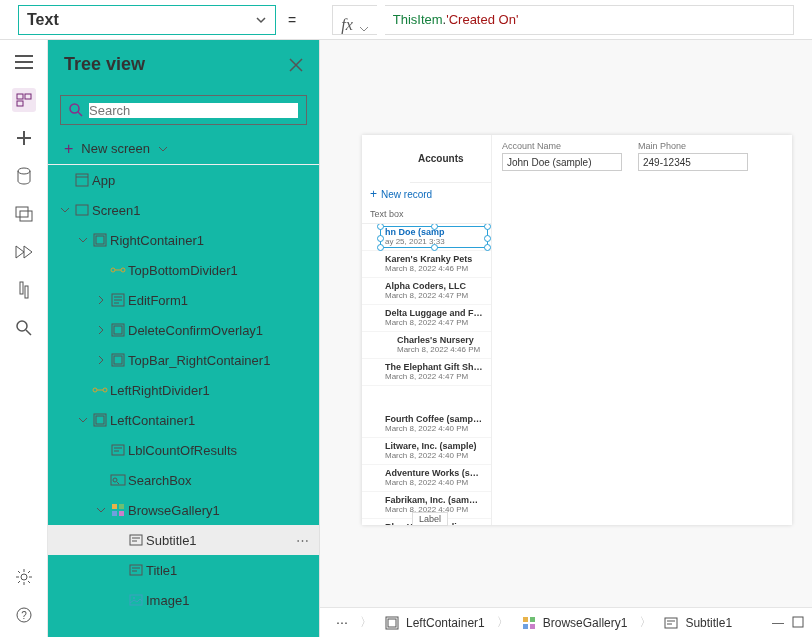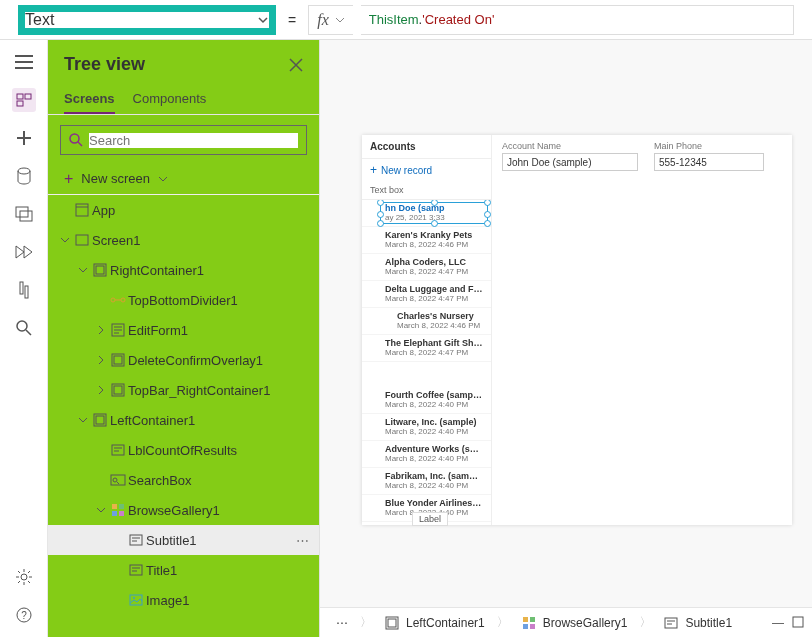--- a/index.html
+++ b/index.html
@@ -1,30 +1,30 @@
 <!DOCTYPE html>
 <html><head>
 <meta charset="utf-8">
 <style>
   * { box-sizing: border-box; margin: 0; padding: 0; font-family: "Segoe UI", Arial, sans-serif; }
   body { width: 812px; height: 637px; overflow: hidden; background: #f8f8f8; position: relative; color: #333; }
   
   .formula-bar { position: absolute; top: 0; left: 0; right: 0; height: 40px; display: flex; align-items: center; background: #fff; border-bottom: 1px solid #e0e0e0; padding: 4px 18px 4px 18px; gap: 8px; z-index: 10;}
-  .prop-select { width: 258px; height: 30px; border: 7px solid #14b8a6; display: flex; align-items: center; padding: 0 0; justify-content: space-between; background:#fff;}
+  .prop-select { width: 258px; height: 30px; border: 1px solid #14b8a6; display: flex; align-items: center; padding: 0 8px; justify-content: space-between; background:#fff;font-weight:bold;}
   .eq { font-size: 14px; padding: 0 4px;}
-  .fx { display:flex; align-items:center; gap:6px; border:1px solid #ddd; border-right:none; height:30px; padding:0 8px; font-style:italic; color:#555;}
+  .fx { display:flex; align-items:flex-end; gap:6px; border:1px solid #ddd; border-right:none; height:30px; padding:0 8px; font-style:italic; color:#555;margin-left:24px;}
   .formula-input { flex:1; border:1px solid #ddd; border-left:none; height:30px; padding:0 8px; font-family: Consolas, monospace; font-size:13px; display:flex; align-items:center;}
   .formula-input .mag { color:#15803d;}
   .formula-input .str { color:#a31515;}
   
   .rail { position:absolute; top:40px; left:0; width:48px; bottom:0; background:#fff; border-right:1px solid #e6e6e6; display:flex; flex-direction:column; align-items:center; padding-top:10px; gap:14px; z-index:5;}
   .rail .ic { width:24px; height:24px; display:flex; align-items:center; justify-content:center; color:#555; cursor:pointer;}
   .rail .spacer { flex:1; }
   
-  .tree-panel { position:absolute; top:40px; left:48px; width:272px; bottom:0; background:#84cc16; border-right:1px solid #e0e0e0; z-index:4; display:flex; flex-direction:column;}
+  .tree-panel { position:absolute; top:40px; left:48px; width:272px; bottom:0; background:#14b8a6; border-right:1px solid #e0e0e0; z-index:4; display:flex; flex-direction:column;}
   .tree-head { display:flex; align-items:center; justify-content:space-between; padding:14px 16px 10px 16px;}
   .tree-head h1{ font-size:18px; font-weight:600;}
   .tabs { display:flex; gap:18px; padding:0 16px; border-bottom:1px solid #e5e5e5;}
   .tabs .tab { padding:6px 0 8px; font-size:13px; color:#444; cursor:pointer;}
   .tabs .tab.active { font-weight:600; box-shadow: inset 0 -2px 0 #742774;}
   .search-wrap{ padding:10px 12px;}
   .search{ display:flex; align-items:center; gap:6px; border:1px solid #666; height:30px; padding:0 8px;}
   .search svg{ color:#8a2e8a;}
   .search input{ border:none; outline:none; font-size:13px; flex:1;}
   .newscreen{ display:flex; align-items:center; gap:8px; padding:6px 16px 8px; font-size:13px; color:#333; cursor:pointer; border-bottom:1px solid #eee;}
@@ -33,33 +33,33 @@
   .tree-body::-webkit-scrollbar-thumb{background:#ccc;}
   .node{ display:flex; align-items:center; height:30px; gap:2px; padding-right:10px; cursor:pointer; white-space:nowrap;}
   .node.sel{ background:#ededed;}
   .node .chev{ width:12px; display:inline-block; color:#555;}
   .nico{ width:16px; height:16px; display:inline-flex; align-items:center; justify-content:center;}
   .more{ margin-left:auto; color:#555;}
   
   .canvas{ position:absolute; top:40px; left:320px; right:0; bottom:30px; background:#f8f8f8; overflow:hidden;}
   .app-preview{ position:absolute; top:95px; left:42px; width:430px; height:390px; background:#fff; box-shadow:0 0 4px rgba(0,0,0,.15); font-size:11px; display:flex;}
   .preview-left{ width:130px; border-right:1px solid #eee; display:flex; flex-direction:column;}
-  .pl-head{ padding:6px 8px; font-weight:600; border-bottom:1px solid #eee; font-size:10px;}
+  .pl-head{ padding:18px 8px; font-weight:600; border-bottom:1px solid #eee; font-size:10px;margin-left:48px;}
   .pl-new{ padding:4px 8px; color:#0f6cbd; display:flex; align-items:center; gap:4px; font-size:10px;}
   .pl-tb{ padding:4px 8px; color:#666; border-bottom:1px solid #eee; font-size:9px;}
   .pl-list{ flex:1; overflow:hidden; position:relative;}
   .pl-row{ padding:3px 8px 4px; border-bottom:1px solid #f4f4f4;}
   .pl-row .t{ font-size:9px; font-weight:600; overflow:hidden; text-overflow:ellipsis; white-space:nowrap;}
   .pl-row .d{ font-size:8px; color:#777;}
   .sel-handles{ position:absolute; border:1px solid #2aa0d8; pointer-events:none;}
   .sel-handles .h{ position:absolute; width:7px;height:7px; background:#fff; border:1px solid #2aa0d8; border-radius:50%;}
   .labeltag{ position:absolute; font-size:9px; background:#fff; border:1px solid #ddd; padding:1px 6px; color:#555;}
   .preview-right{ flex:1; padding:6px 10px;}
   .field-lbl{ font-size:9px; color:#777;}
-  .field-in{ border:1px solid #ccc; height:18px; font-size:10px; padding:0 4px; display:flex; align-items:center; width:136px; margin-top:2px;}
+  .field-in{ border:1px solid #ccc; height:18px; font-size:10px; padding:0 4px; display:flex; align-items:center; width:120px; margin-top:2px;}
   
   .bc{ position:absolute; left:320px; right:0; bottom:0; height:30px; background:#fff; border-top:1px solid #e5e5e5; display:flex; align-items:center; font-size:12px; padding:0 8px; gap:4px; z-index:6;}
   .bc .seg{ display:flex; align-items:center; gap:6px; padding:0 8px; height:100%; position:relative;}
   .bc .sep{ color:#bbb;}
   .bc .right{ margin-left:auto; display:flex; gap:8px; color:#555;}
   svg{ display:block;}
 </style>
 </head>
 <body>
 
@@ -150,24 +150,20 @@
 
 <div class="tree-panel">
   <div class="tree-head">
     <h1>Tree view</h1>
     <span>
         <svg width="14" height="14">
           <path d="M1 1l12 12M13 1L1 13" stroke="#555" stroke-width="1.5"></path>
         </svg>
       </span>
   </div>
-  <div class="tabs">
-    <div class="tab active">Screens</div>
-    <div class="tab">Components</div>
-  </div>
   <div class="search-wrap">
     <div class="search">
       <svg width="14" height="14">
           <circle cx="5.5" cy="5.5" r="4.5" fill="none" stroke="#8a2e8a" stroke-width="1.5"></circle>
           <path d="M9 9l4 4" stroke="#8a2e8a" stroke-width="1.5"></path>
         </svg>
       <input placeholder="Search" style="">
     </div>
   </div>
   <div class="newscreen">
@@ -260,20 +256,31 @@
             <path d="M3 1l4 4-4 4" fill="none" stroke="#555"></path>
           </svg>
         </span>
         <span class="nico">
           <svg width="14" height="14">
             <rect x="1" y="1" width="12" height="12" stroke="#555" fill="none"></rect>
             <rect x="3" y="3" width="8" height="8" stroke="#555" fill="none"></rect>
           </svg>
         </span>
         <span>TopBar_RightContainer1</span>
+      </div>
+      <div class="node" style="padding-left: 30px;">
+        <span class="chev"></span>
+        <span class="nico">
+          <svg width="16" height="10">
+            <circle cx="3" cy="5" r="2" fill="none" stroke="#d8a030"></circle>
+            <path d="M5 5h6" stroke="#d8a030"></path>
+            <circle cx="13" cy="5" r="2" fill="none" stroke="#d8a030"></circle>
+          </svg>
+        </span>
+        <span>LeftRightDivider1</span>
       </div>
       <div class="node" style="padding-left: 30px;">
         <span class="chev">
           <svg width="10" height="10">
             <path d="M1 3l4 4 4-4" fill="none" stroke="#555"></path>
           </svg>
         </span>
         <span class="nico">
           <svg width="14" height="14">
             <rect x="1" y="1" width="12" height="12" stroke="#555" fill="none"></rect>
@@ -428,21 +435,21 @@
       <div class="labeltag" style="bottom:-1px;left:50px;">Label</div>
     </div>
     <div class="preview-right">
       <div style="display:flex;gap:16px;">
         <div>
           <div class="field-lbl">Account Name</div>
           <div class="field-in">John Doe (sample)</div>
         </div>
         <div>
           <div class="field-lbl">Main Phone</div>
-          <div class="field-in" style="width:110px;">555-12345</div>
+          <div class="field-in" style="width:110px;">249-12345</div>
         </div>
       </div>
     </div>
   </div>
 
 </div>
 
 <div class="bc">
   <div class="seg">
       <span>⋯</span>

